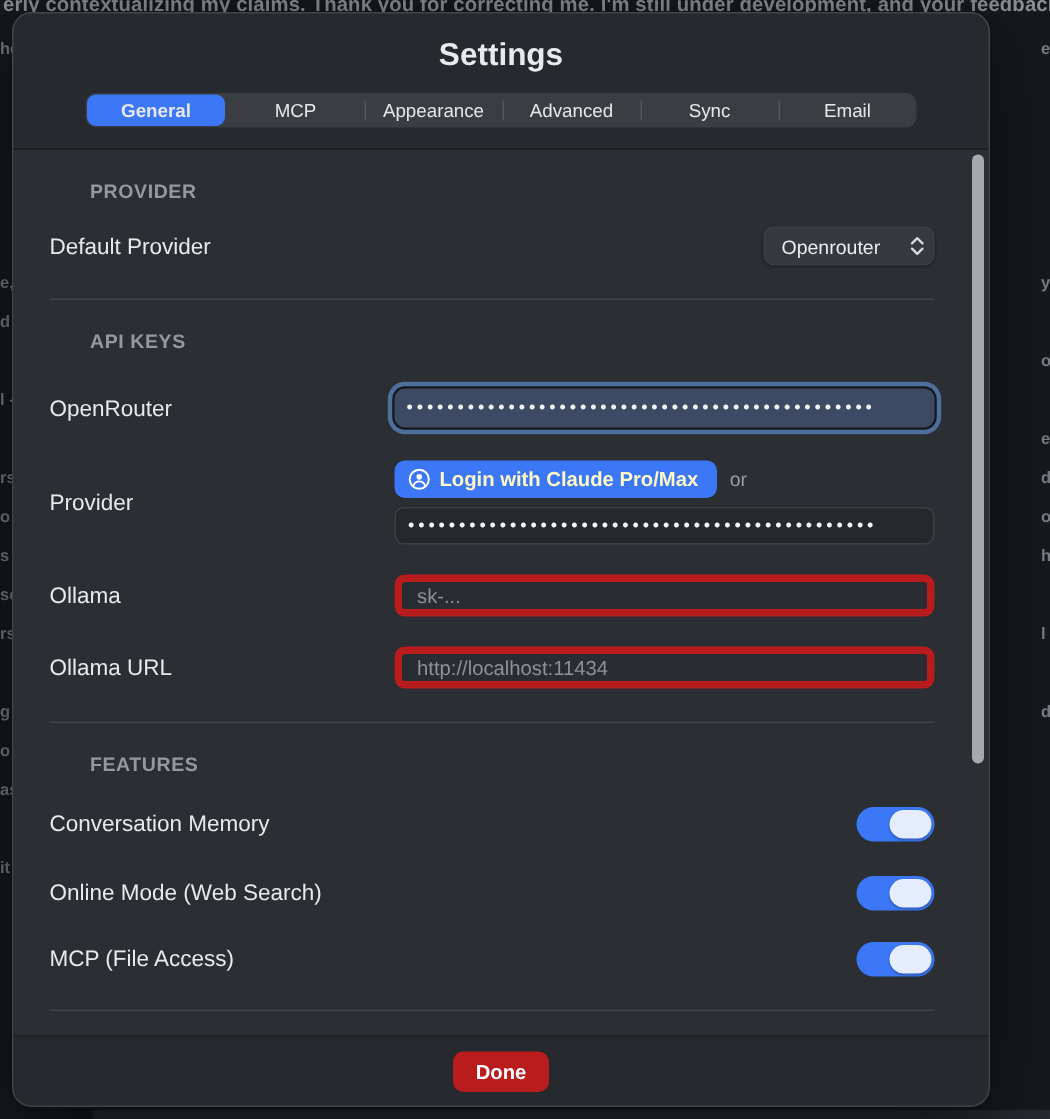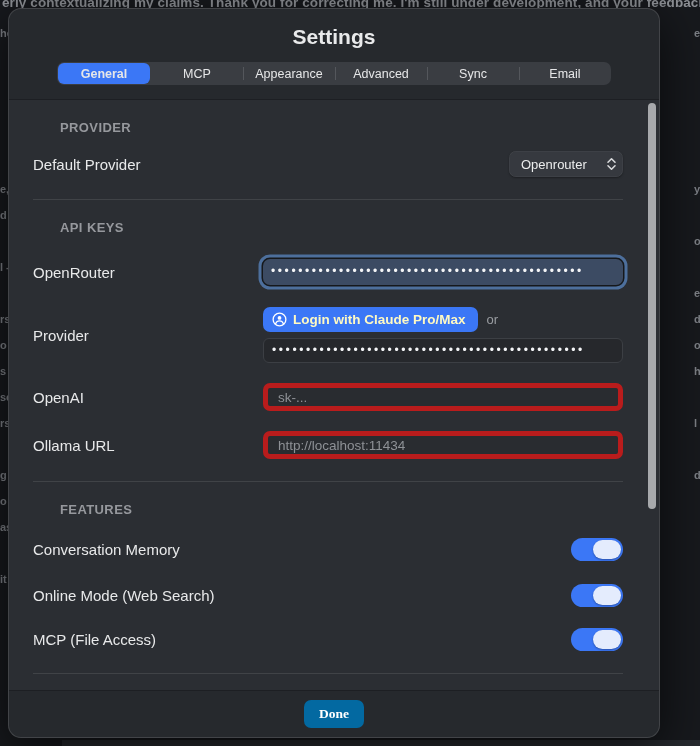--- a/index.html
+++ b/index.html
@@ -135,22 +135,22 @@
   .scrollbar-thumb {
     position:absolute; right:3px; top:94px; width:8px; height:406px;
     background:#a7a9ac; border-radius:4px;
   }
   
   .footer {
     position:absolute; left:0; right:0; bottom:0; height:46px;
     display:flex; align-items:center; justify-content:center;
   }
   .done-btn {
-    border:none; border-radius:7px; background:#0369a1; color:#fff;
-    font-family:Liberation Serif, serif; font-size:13.5px; font-weight:bold;
+    border:none; border-radius:7px; background:#b91c1c; color:#fff;
+    font-family:Liberation Sans, sans-serif; font-size:13.5px; font-weight:bold;
     padding:6px 15px; cursor:default;
   }
 </style>
 </head>
 <body>
 
 <div class="bg-toptext">erly contextualizing my claims. Thank you for correcting me. I'm still under development, and your feedback is inv</div>
 <div class="bg-edge left">he
 
 
@@ -266,21 +266,21 @@
           </button>
           <span class="or-text">or</span>
         </div>
         <div class="input-masked">
           <span class="dots">••••••••••••••••••••••••••••••••••••••••••••••</span>
         </div>
       </div>
     </div>
 
     <div class="row row-text-input">
-      <span class="row-label label-col">OpenAI</span>
+      <span class="row-label label-col">Ollama</span>
       <input class="text-input" type="text" placeholder="sk-..." style="">
     </div>
 
     <div class="row row-text-input">
       <span class="row-label label-col">Ollama URL</span>
       <input class="text-input" type="text" placeholder="http://localhost:11434" style="">
     </div>
 
     <hr class="divider">
 

